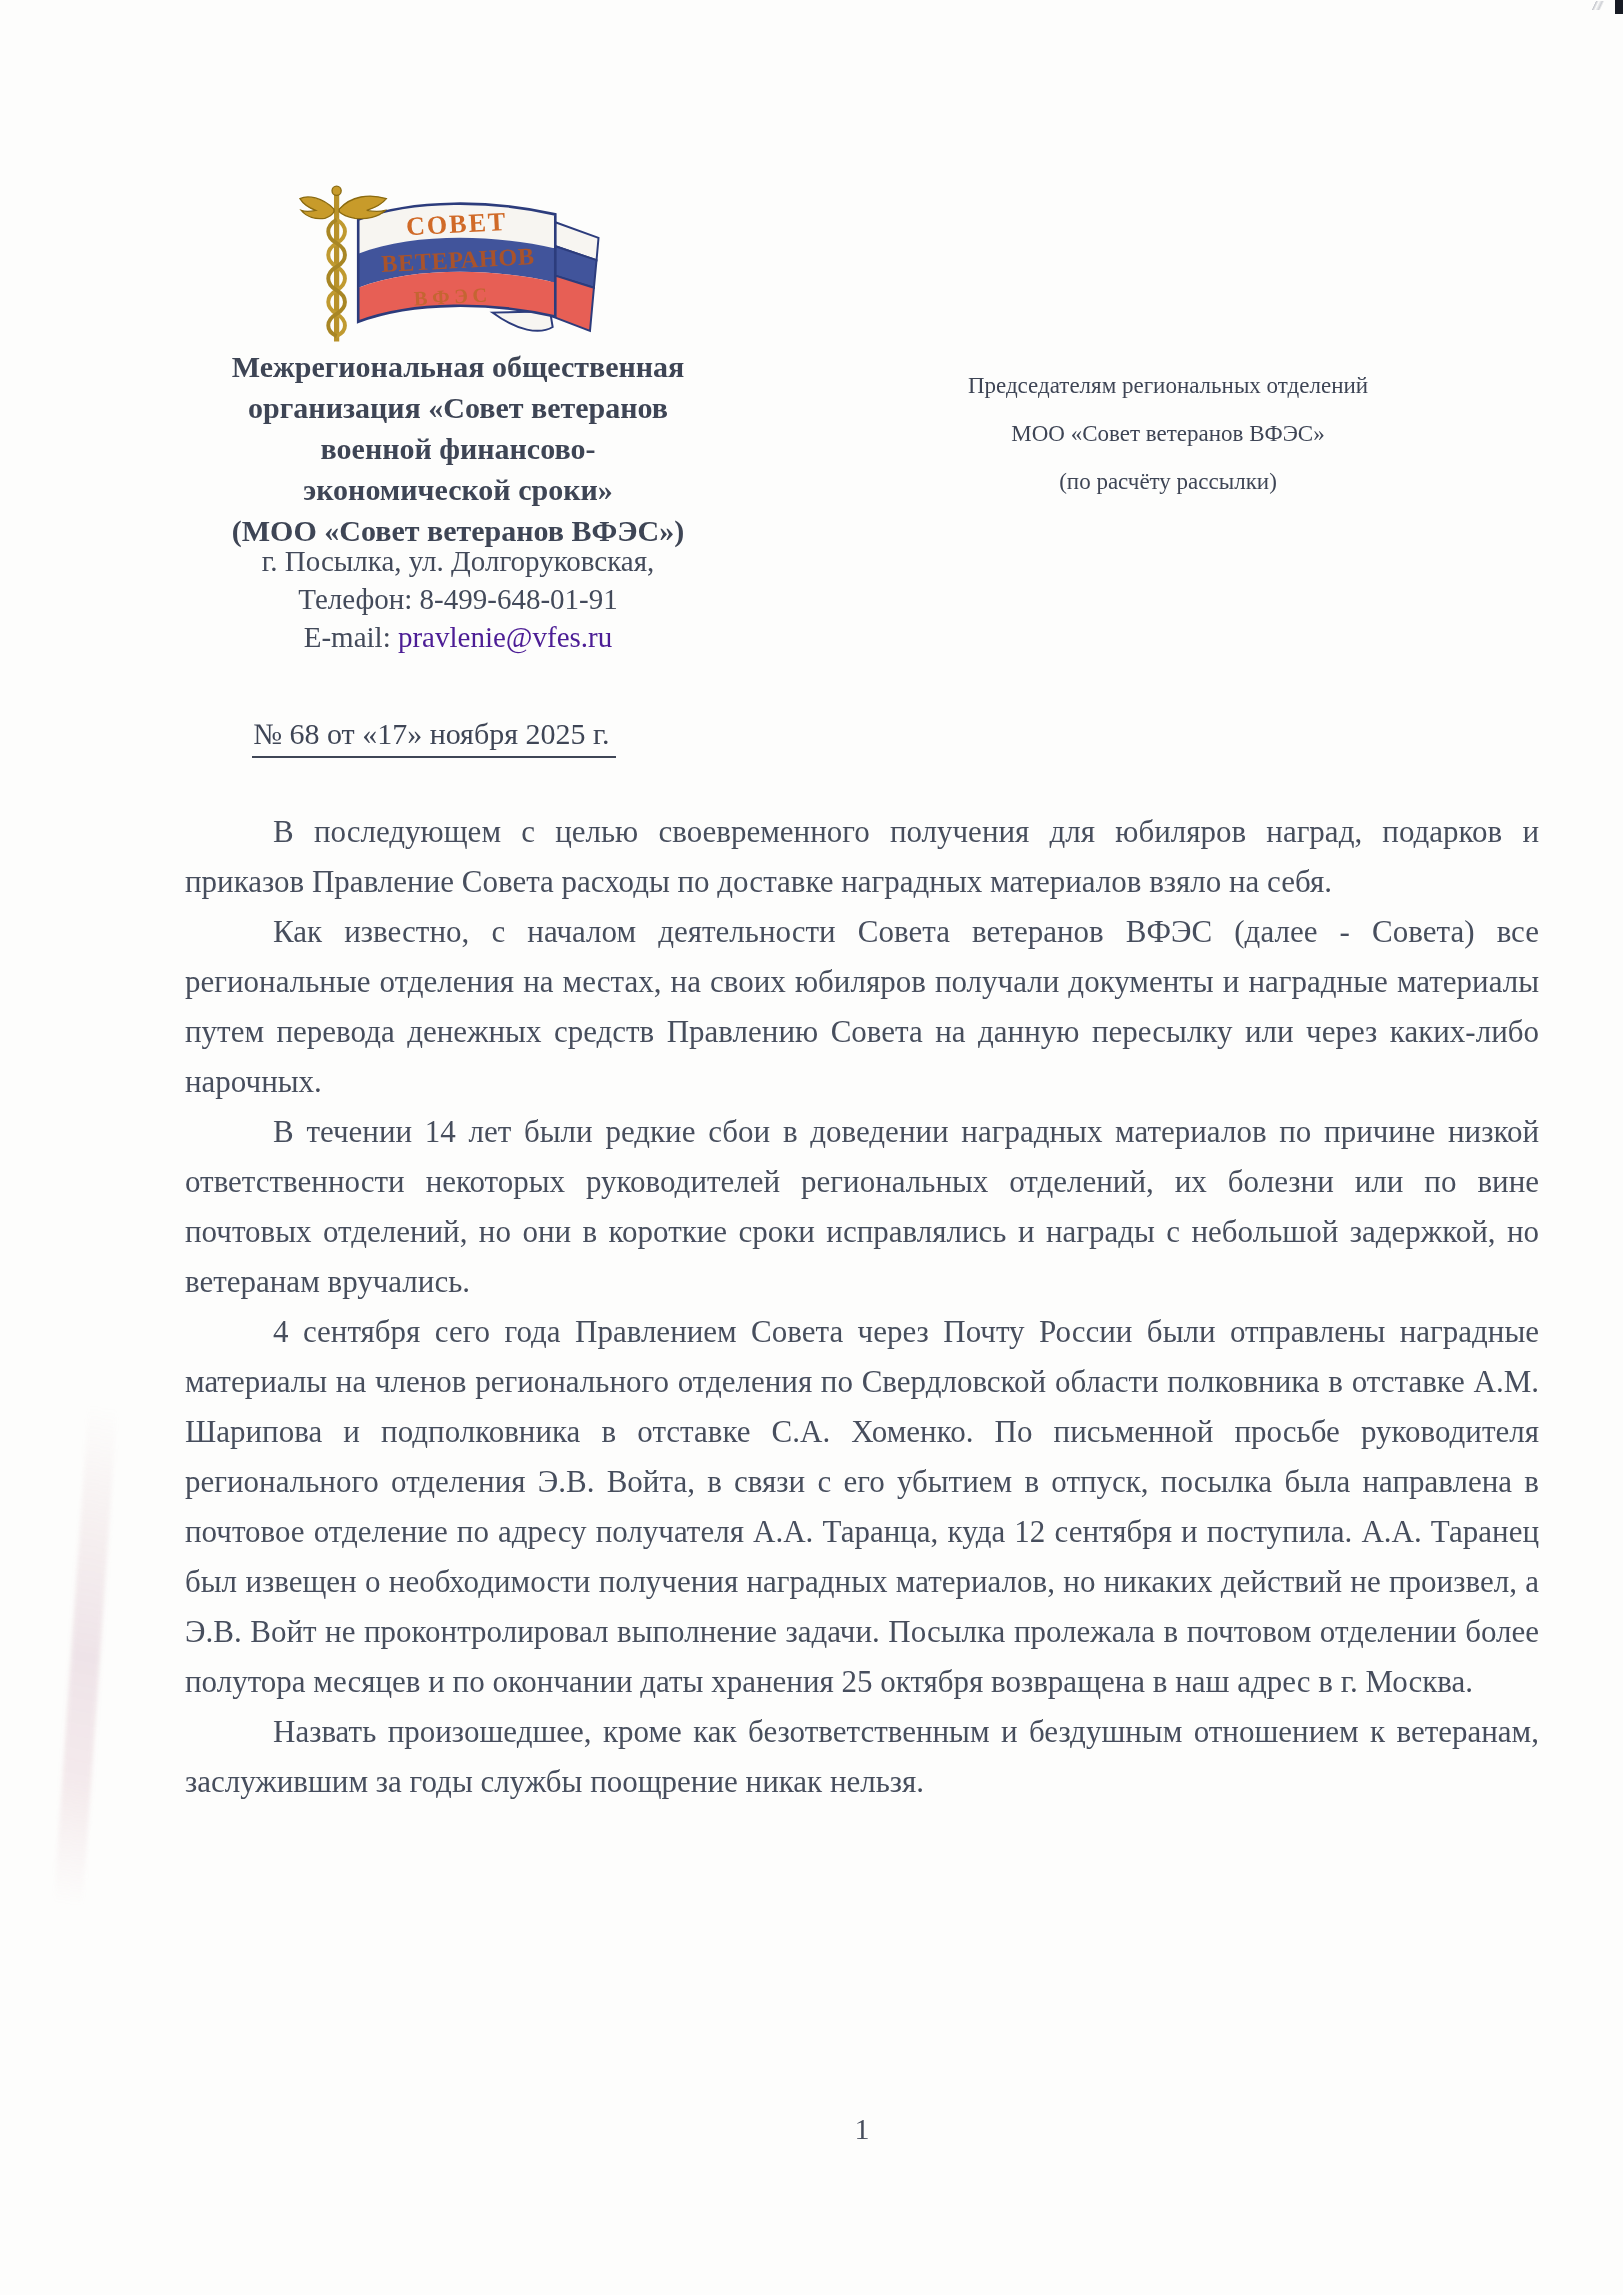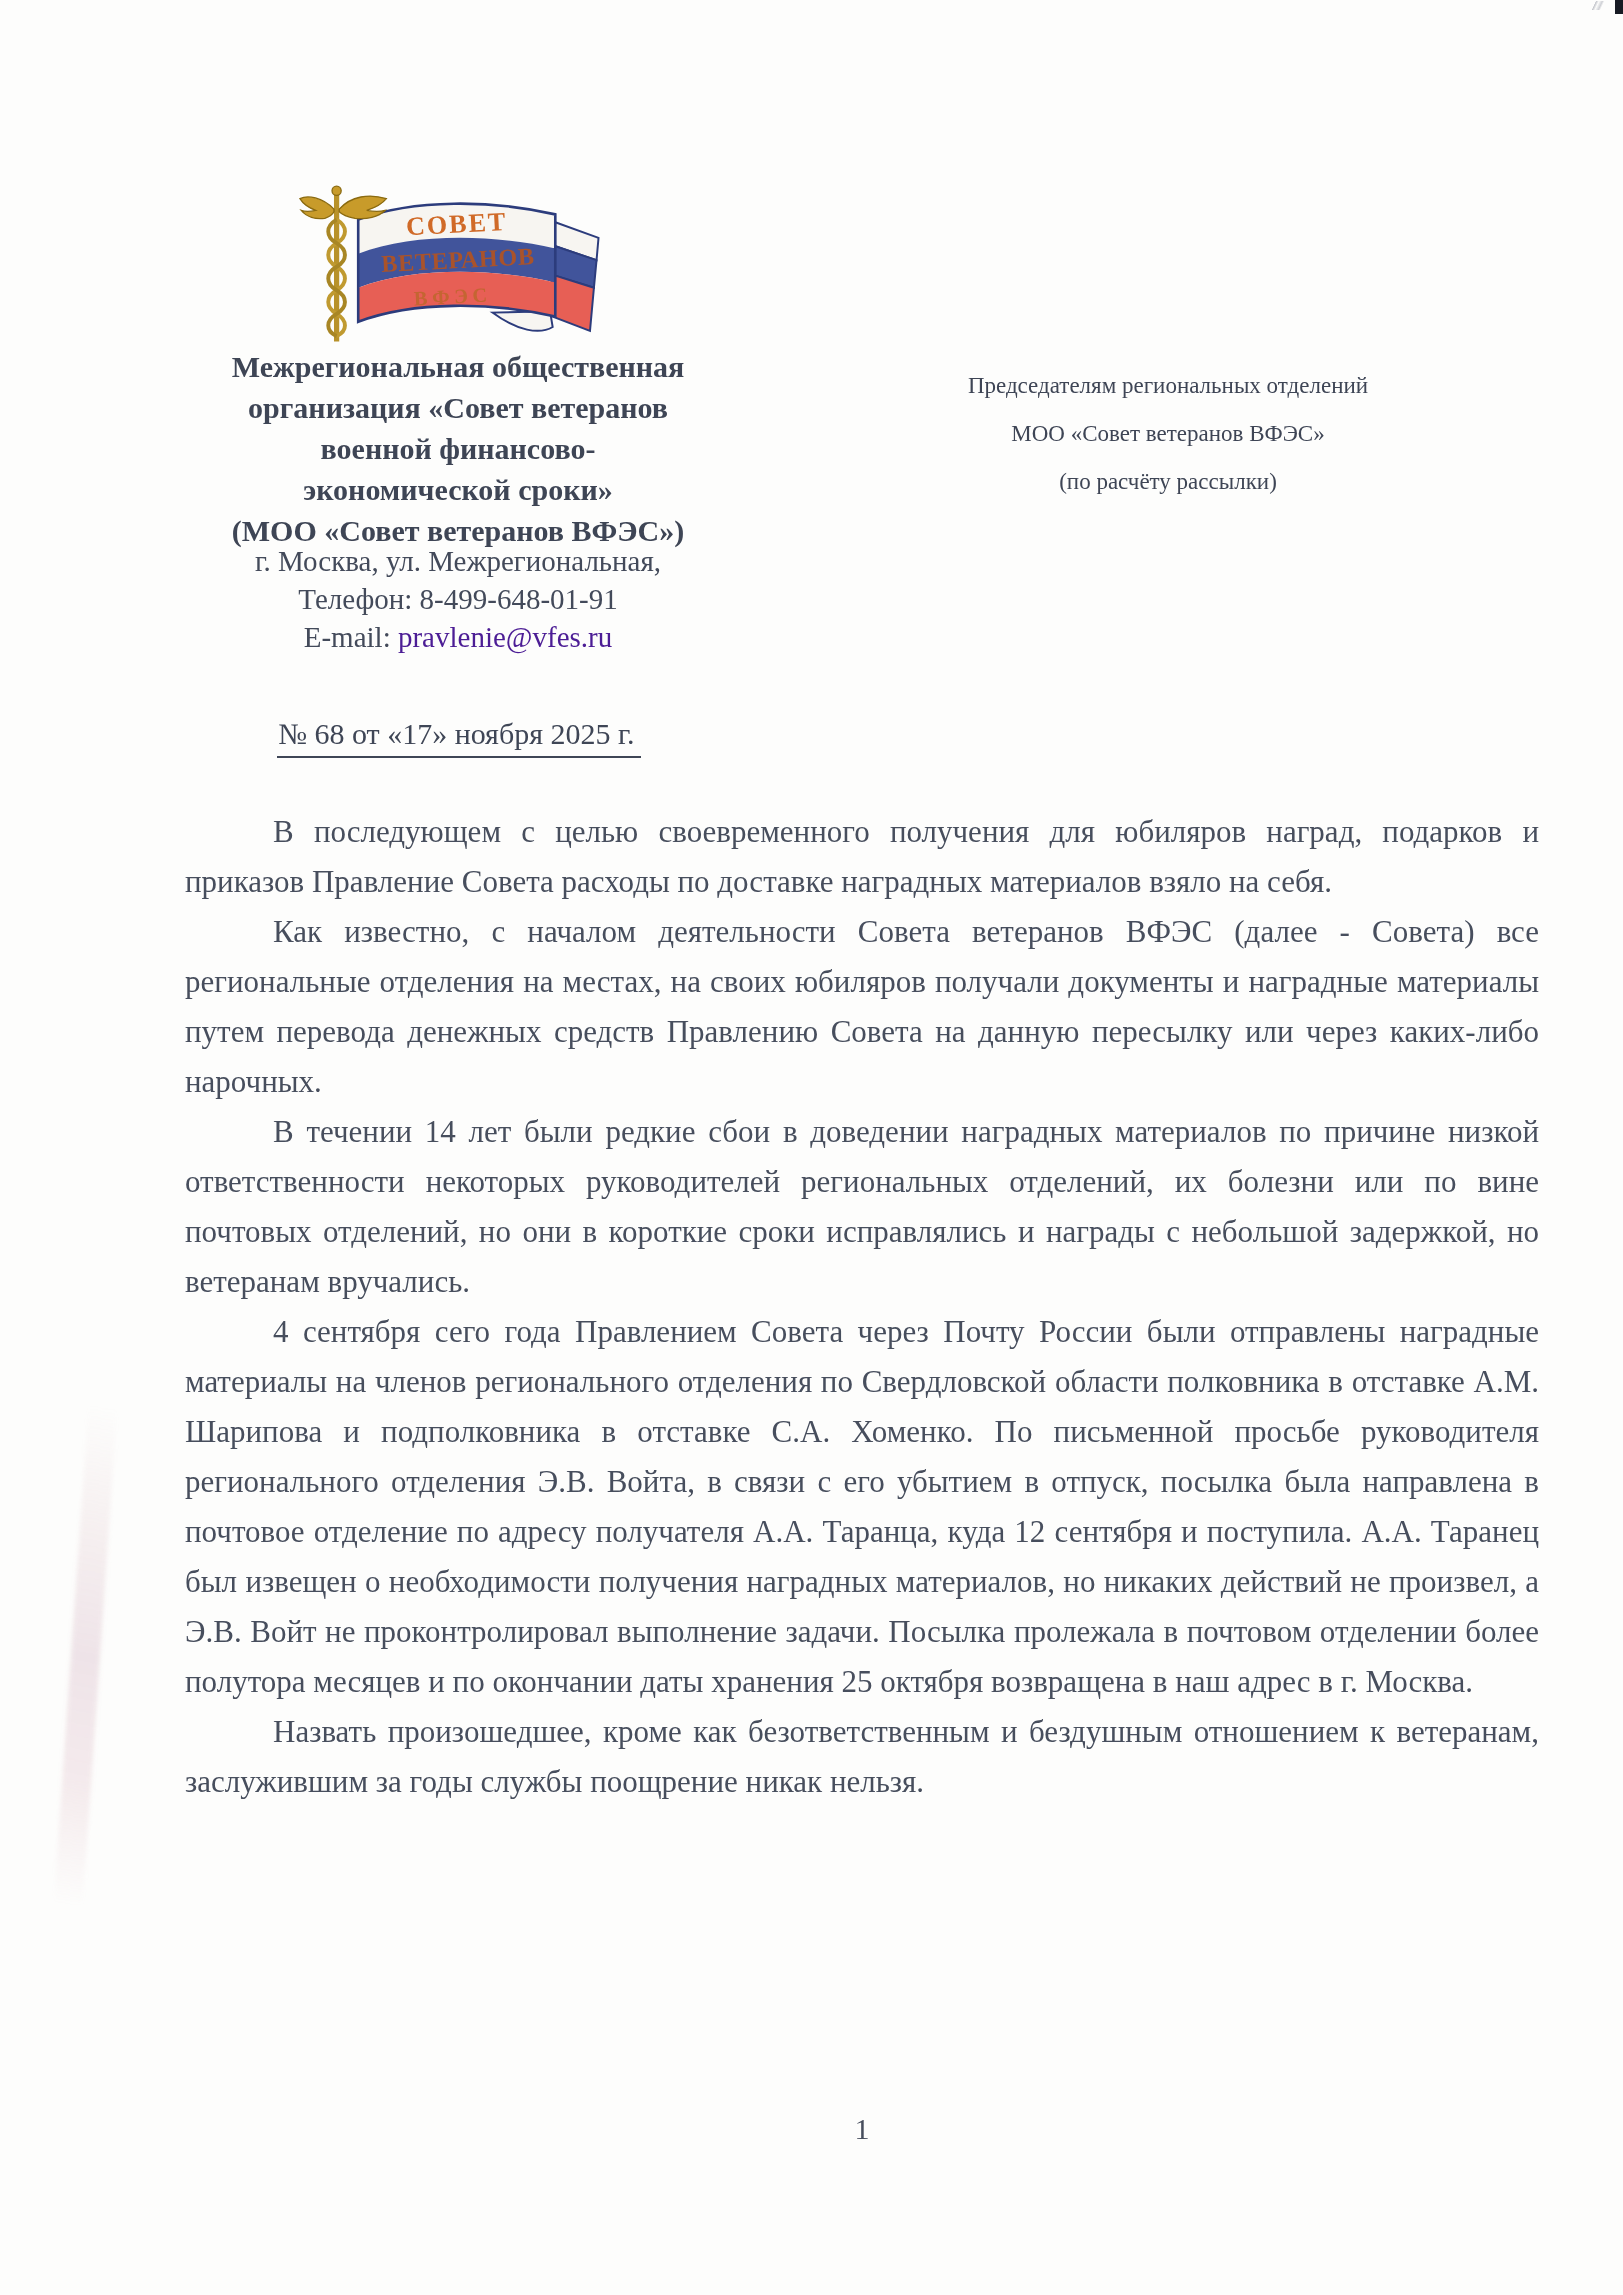--- a/index.html
+++ b/index.html
@@ -52,21 +52,20 @@
     position: absolute; left: 182px; top: 542px; width: 552px;
     text-align: center;
     font-size: 29px; line-height: 38px;
     color: #434a5a;
   }
   .email-link { color: #4c1d95; cursor: pointer; }
   .ref-line {
     position: absolute; left: 252px; top: 717px;
     font-size: 30px;
     color: #3f4656;
-    margin-left: 25px;
   }
   .ref-line span {
     display: inline-block;
     border-bottom: 2.6px solid #3f4656;
     padding: 0 6.5px 5.2px 1.3px;
   }
   
   .recipient {
     position: absolute; left: 821px; top: 362px; width: 694px;
     text-align: center;
@@ -134,21 +133,21 @@
 
   <div class="sender-org">
     <div>Межрегиональная общественная</div>
     <div>организация «Совет ветеранов</div>
     <div>военной финансово-</div>
     <div>экономической сроки»</div>
     <div>(МОО «Совет ветеранов ВФЭС»)</div>
   </div>
 
   <div class="sender-address">
-    <div>г. Москва, ул. Межрегиональная,</div>
+    <div>г. Посылка, ул. Долгоруковская,</div>
     <div>Телефон: 8-499-648-01-91</div>
     <div><span>E-mail: </span><span class="email-link">pravlenie@vfes.ru</span></div>
   </div>
 
   <div class="ref-line">
     <span>№ 68 от «17» ноября 2025 г.</span>
   </div>
 
   <div class="recipient">
     <div>Председателям региональных отделений</div>

